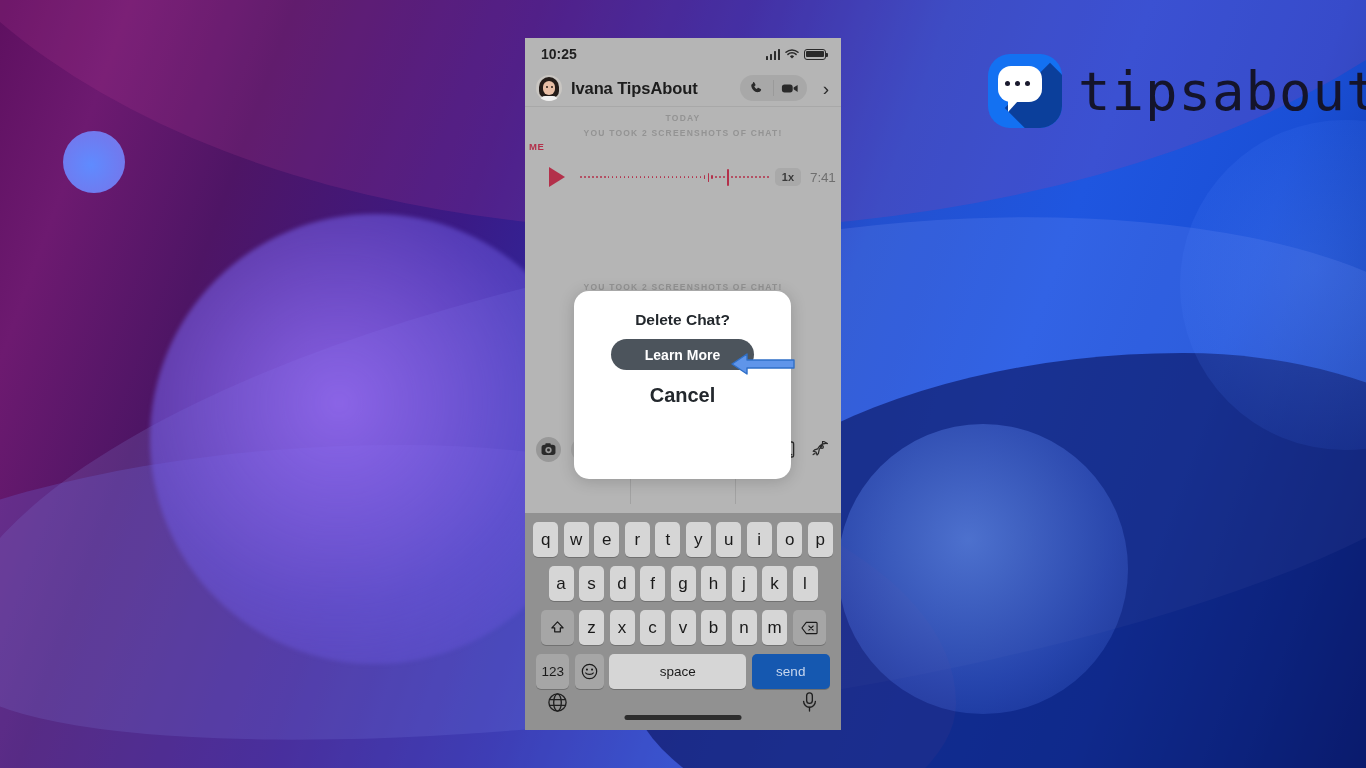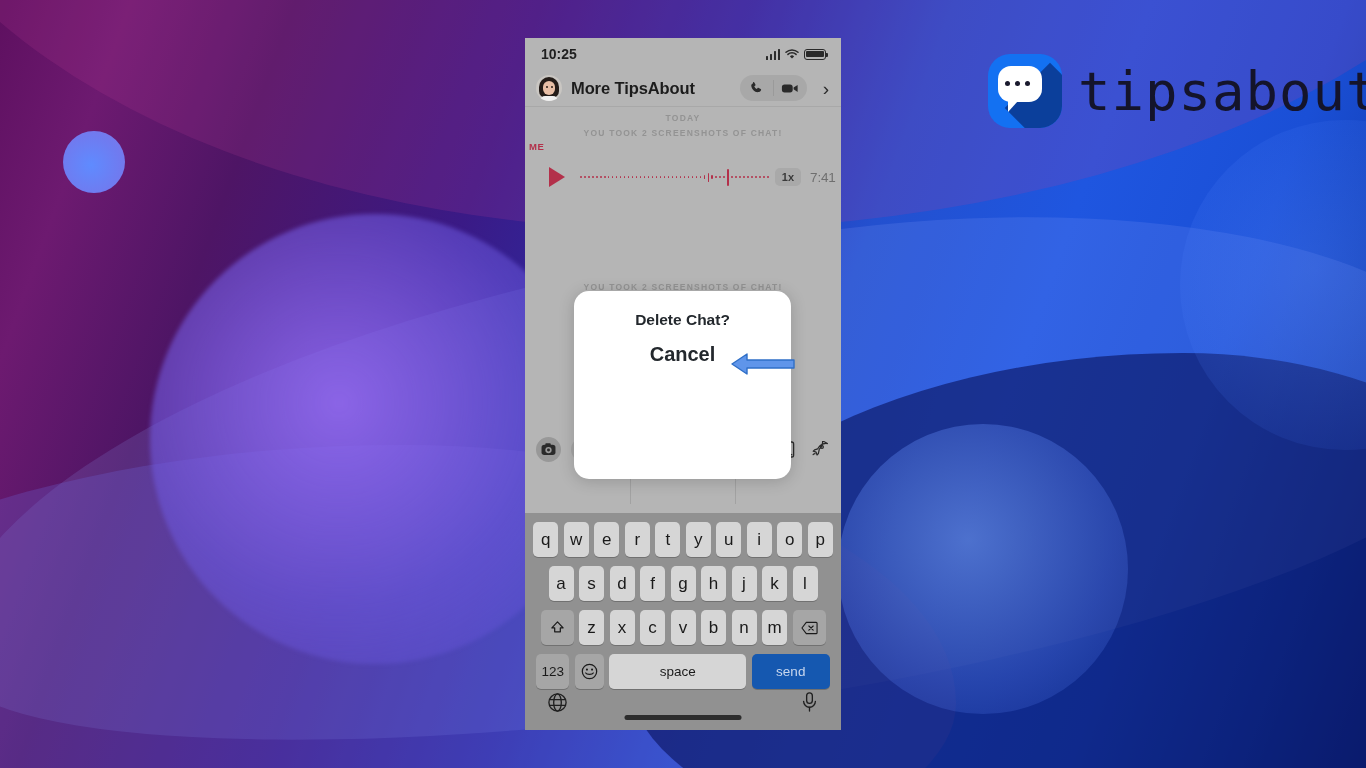--- a/index.html
+++ b/index.html
@@ -312,21 +312,21 @@
   </div>
 
   <div id="chat-header">
     <div id="avatar">
       <div class="hair"></div>
         <div class="face"></div>
       <div class="eye l"></div>
         <div class="eye r"></div>
         <div class="body"></div>
     </div>
-    <div id="chat-name">More TipsAbout</div>
+    <div id="chat-name">Ivana TipsAbout</div>
     <div id="call-group">
       <div class="cell">
         <svg width="15" height="15" viewBox="0 0 16 16">
             <path d="M4.3 1.6c.5-.3 1.1-.1 1.4.4l1.1 2c.3.5.1 1.1-.3 1.4l-.9.6c.4 1.3 1.5 2.4 2.8 2.9l.6-.9c.3-.5.9-.6 1.4-.3l2 1.1c.5.3.7.9.4 1.4l-.7 1.1c-.4.6-1.1.9-1.8.8C6.6 13 3 9.4 2.4 5.3c-.1-.7.2-1.4.8-1.8l1.1-.7z" fill="#2a2a2a" transform="translate(0,-0.3)"></path>
           </svg>
       </div>
       <div class="divider"></div>
       <div class="cell">
         <svg width="18" height="14" viewBox="0 0 20 14">
             <rect x="1" y="3" width="12" height="9" rx="3" fill="#2a2a2a"></rect>
@@ -424,20 +424,21 @@
       <svg width="17" height="17" viewBox="0 0 18 18">
           <path d="M16.6 1.4c-3.6-.5-6.6.8-8.8 3.4L6.2 7 3 8.1 1.6 9.5l3 1 1 3 1.4-1.4L8 7.3c2.6-2.2 3.9-5.2 3.4-8.8z" transform="translate(0.8,1.3)" stroke="#2a2a2a" stroke-width="1.3" fill="none" stroke-linejoin="round"></path>
           <circle cx="11.6" cy="6.4" r="1.5" stroke="#2a2a2a" stroke-width="1.3" fill="none"></circle>
           <path d="M2.2 14.4c1-1 2.1-1 2.1-1" stroke="#2a2a2a" stroke-width="1.3" fill="none" stroke-linecap="round"></path>
         </svg>
     </div>
   </div>
 
   <div id="dialog">
     <div id="dialog-title">Delete Chat?</div>
+    <button class="dlg-btn" id="btn-learn">Learn More</button>
     <button id="btn-cancel">Cancel</button>
   </div>
 
   <div id="arrow">
     <svg width="66" height="28" viewBox="0 0 66 28">
       <path d="M2 14 17 4v6h47v8H17v6z" fill="#5f95ea" stroke="#2f6fc7" stroke-width="1.4" stroke-linejoin="round"></path>
     </svg>
   </div>
 
   <div id="kb-suggest">

